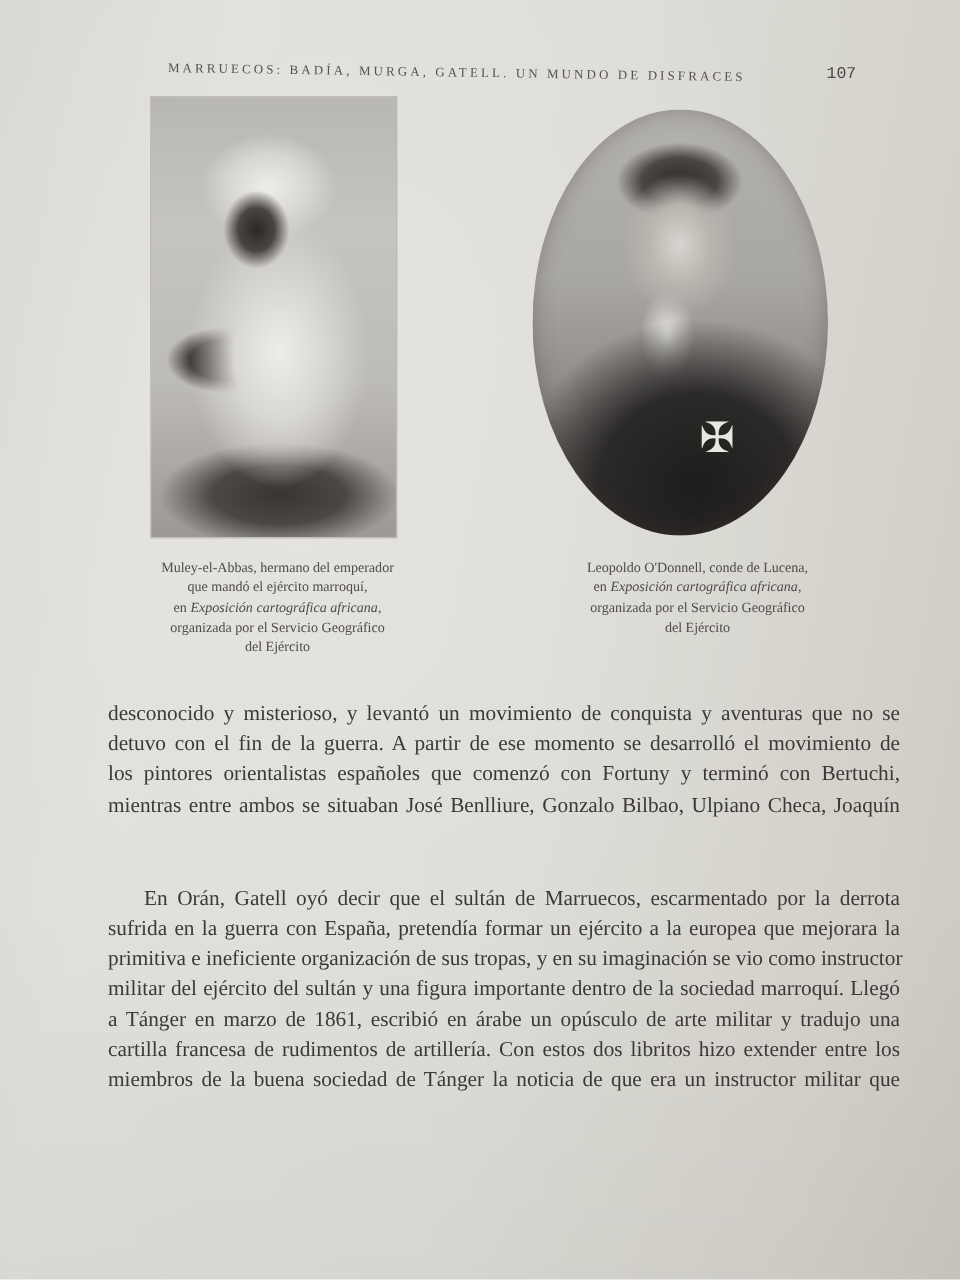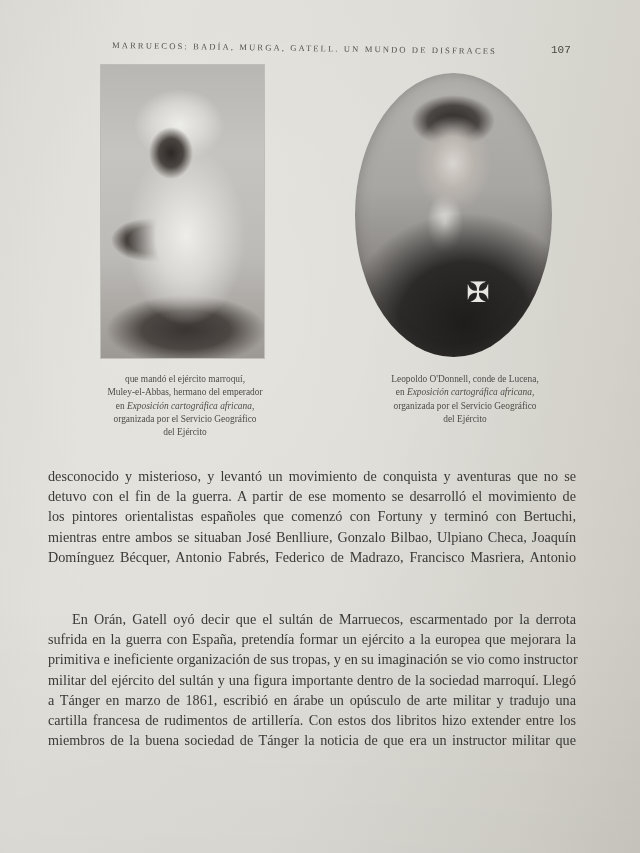--- a/index.html
+++ b/index.html
@@ -59,21 +59,21 @@
     }
     .caption {
       position: absolute; text-align: center;
       font-size: 9.4px; line-height: 13.3px; color: #4f4c48;
     }
     .caption .line { display: block; white-space: nowrap; }
     .caption em { }
     .caption-left { left: 74px; top: 373px; width: 222px; }
     .caption-right { left: 354px; top: 373px; width: 222px; }
     .body-text {
-      position: absolute; left: 48px; top: 466px; width: 528px;
+      position: absolute; left: 72px; top: 466px; width: 528px;
       font-size: 14.2px; line-height: 20.2px; color: #3b3936;
     }
     .body-text .line {
       display: block; white-space: nowrap; text-align: justify; text-align-last: justify;
       height: 20.2px;
     }
     .body-text .line.last { text-align-last: left; }
     .body-text .line.indent { padding-left: 24px; margin-top: 42px; }
   </style>
 </head>
@@ -82,22 +82,22 @@
 <div class="page-shadow"></div>
 
 <div class="running-head">
   <span class="running-title">MARRUECOS: BADÍA, MURGA, GATELL. UN MUNDO DE DISFRACES</span>
   <span class="page-number">107</span>
 </div>
 
 <div class="figure">
   <div class="photo-left" title="Fotografía de Muley-el-Abbas sentado, vestido con turbante y ropajes blancos"></div>
   <div class="caption caption-left">
+    <span class="line">Muley-el-Abbas, hermano del emperador</span>
     <span class="line">que mandó el ejército marroquí,</span>
-    <span class="line">Muley-el-Abbas, hermano del emperador</span>
     <span class="line"><span>en </span><em>Exposición cartográfica africana</em><span>,</span></span>
     <span class="line">organizada por el Servicio Geográfico</span>
     <span class="line">del Ejército</span>
   </div>
 </div>
 
 <div class="figure">
   <div class="photo-right" title="Retrato ovalado de Leopoldo O'Donnell con uniforme y condecoración">
     <span class="star">✠</span>
   </div>
@@ -107,21 +107,20 @@
     <span class="line">organizada por el Servicio Geográfico</span>
     <span class="line">del Ejército</span>
   </div>
 </div>
 
 <div class="body-text">
   <span class="line">desconocido y misterioso, y levantó un movimiento de conquista y aventuras que no se</span>
   <span class="line">detuvo con el fin de la guerra. A partir de ese momento se desarrolló el movimiento de</span>
   <span class="line">los pintores orientalistas españoles que comenzó con Fortuny y terminó con Bertuchi,</span>
   <span class="line">mientras entre ambos se situaban José Benlliure, Gonzalo Bilbao, Ulpiano Checa, Joaquín</span>
-  <span class="line">Domínguez Bécquer, Antonio Fabrés, Federico de Madrazo, Francisco Masriera, Antonio</span>
   <span class="line indent">En Orán, Gatell oyó decir que el sultán de Marruecos, escarmentado por la derrota</span>
   <span class="line">sufrida en la guerra con España, pretendía formar un ejército a la europea que mejorara la</span>
   <span class="line">primitiva e ineficiente organización de sus tropas, y en su imaginación se vio como instructor</span>
   <span class="line">militar del ejército del sultán y una figura importante dentro de la sociedad marroquí. Llegó</span>
   <span class="line">a Tánger en marzo de 1861, escribió en árabe un opúsculo de arte militar y tradujo una</span>
   <span class="line">cartilla francesa de rudimentos de artillería. Con estos dos libritos hizo extender entre los</span>
   <span class="line">miembros de la buena sociedad de Tánger la noticia de que era un instructor militar que</span>
 </div>
 
 </body></html>

